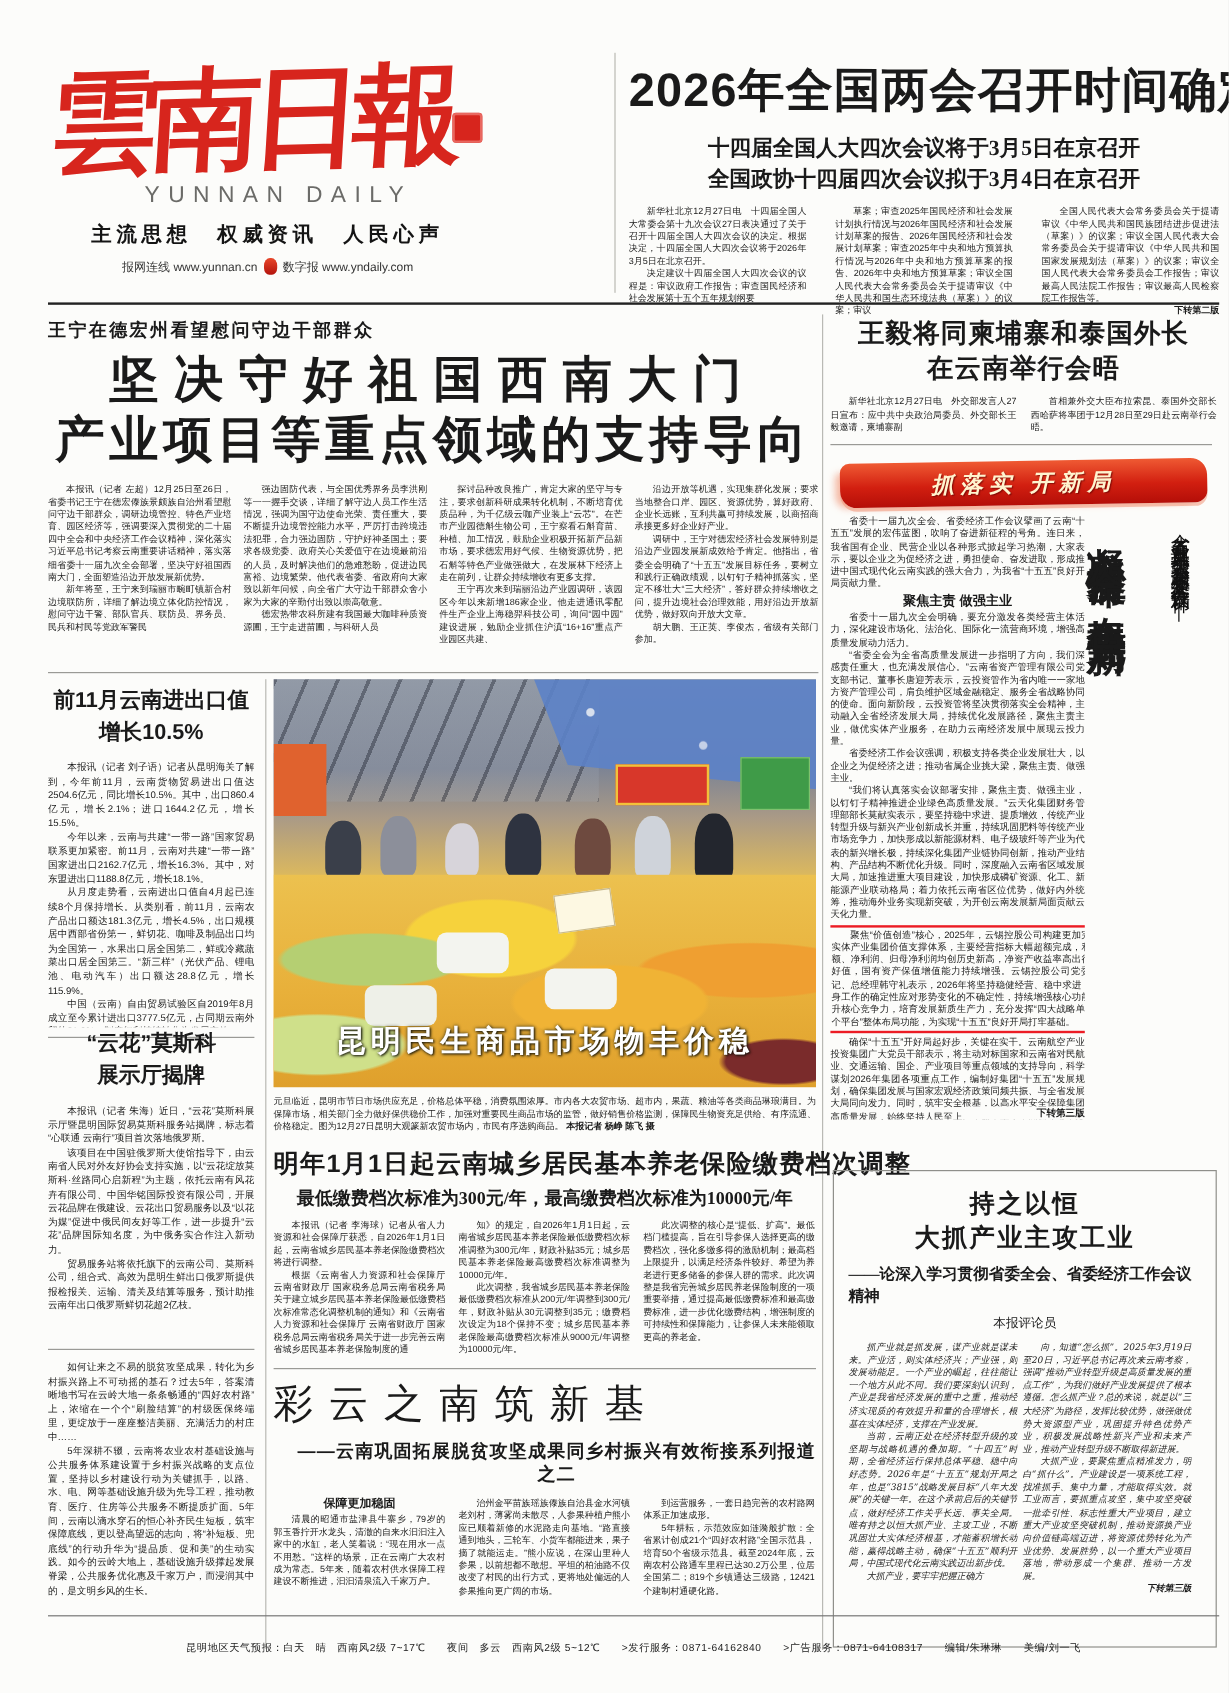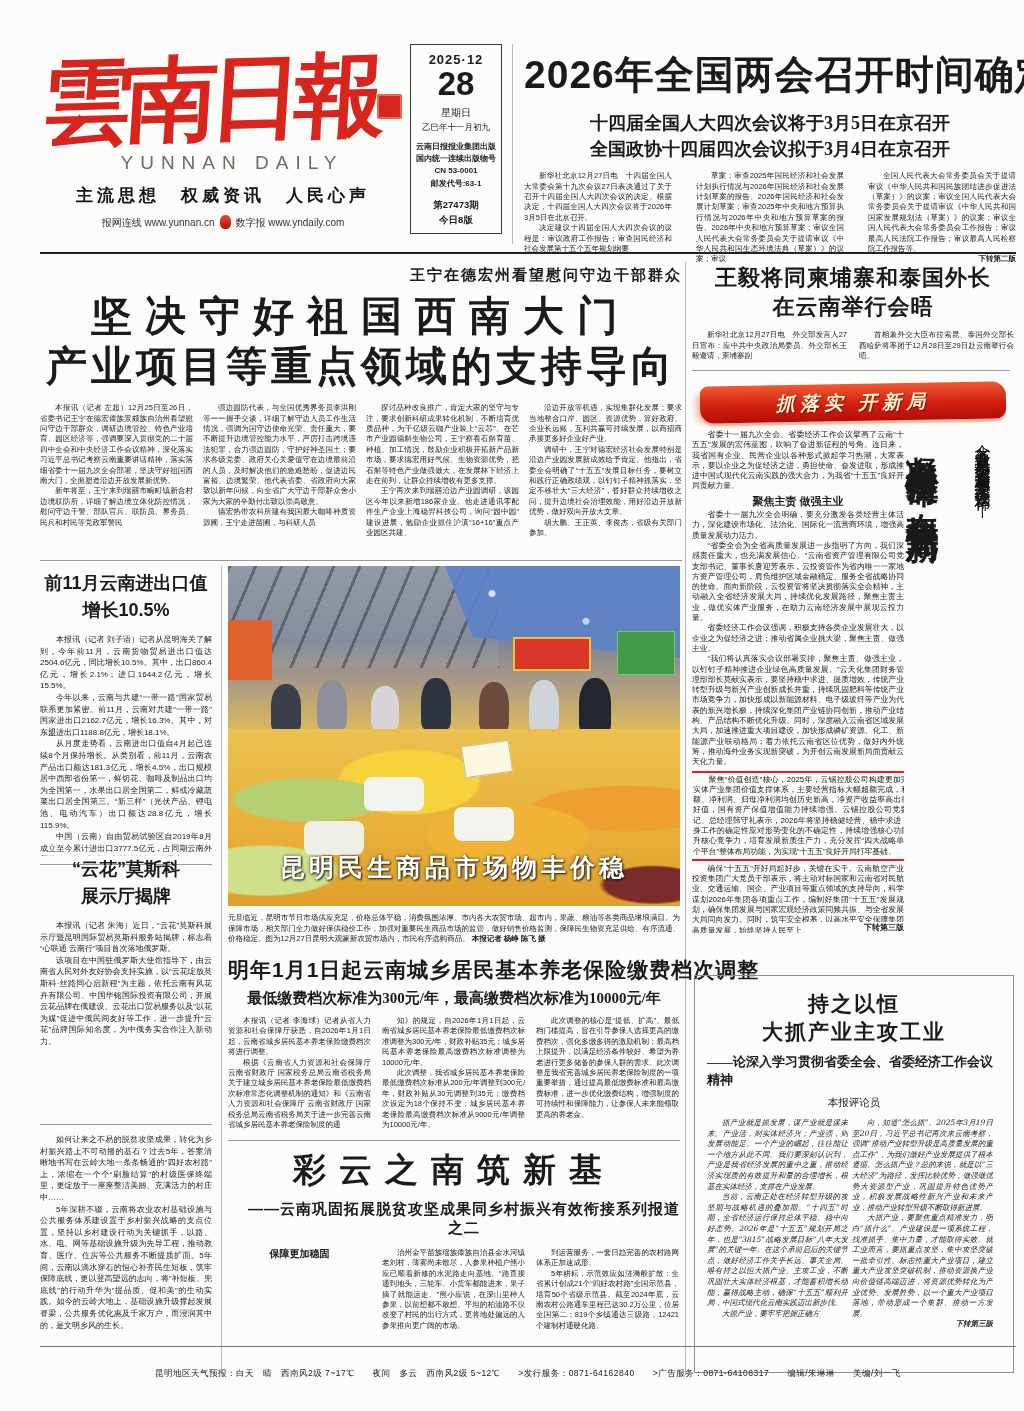--- a/index.html
+++ b/index.html
@@ -35,28 +35,28 @@
   .para{margin:0;text-indent:2em;}
   .jump{font-weight:bold;text-align:right;}
   .body-s{font-size:7.5px;line-height:10.4px;}
   .body-m{font-size:8px;line-height:11.6px;}
 
   
   .ts-head{font-size:39px;font-weight:900;letter-spacing:1px;text-align:center;white-space:nowrap;}
   .ts-sub{font-family:"Liberation Serif",serif;font-weight:bold;font-size:18px;text-align:center;line-height:1.45;}
 
   
-  .ms-kicker{font-size:15px;font-weight:bold;text-align:right;letter-spacing:2px;}
+  .ms-kicker{font-size:15px;font-weight:bold;text-align:left;letter-spacing:2px;}
   .ms-h1{font-size:41px;font-weight:900;text-align:center;letter-spacing:13px;line-height:1.1;white-space:nowrap;}
   .ms-h2{font-size:41px;font-weight:900;text-align:center;letter-spacing:4px;line-height:1.15;white-space:nowrap;}
 
   .sec-head{font-size:18px;font-weight:900;text-align:center;line-height:1.5;}
   .mid-head{font-size:21px;font-weight:900;text-align:center;letter-spacing:1px;white-space:nowrap;}
   .mid-sub{font-family:"Liberation Serif",serif;font-weight:bold;font-size:15px;text-align:center;}
-  .rb-head{font-size:33px;font-weight:700;text-align:center;letter-spacing:13px;white-space:nowrap;}
+  .rb-head{font-size:33px;font-weight:400;text-align:left;letter-spacing:13px;white-space:nowrap;}
   .rb-sub{font-size:15px;font-weight:bold;text-align:center;letter-spacing:1px;}
   .inner-sub{font-size:10px;font-weight:bold;text-align:center;margin:1px 0 2px;text-indent:0;}
 
   
   .wy-head{font-size:22px;font-weight:900;text-align:center;line-height:1.3;letter-spacing:1px;}
   .banner{background:linear-gradient(180deg,#ef5a33 0%,#d21f10 55%,#b40e08 100%);
           border-radius:8px 14px 10px 14px;transform:rotate(-1deg);
           display:flex;align-items:center;justify-content:center;
           box-shadow:0 3px 0 rgba(240,150,120,.55),-8px 4px 6px -4px rgba(243,166,140,.8);}
   .banner span{color:#fff4cf;font-weight:900;font-style:italic;font-size:19px;letter-spacing:5px;
@@ -95,36 +95,20 @@
     <div class="mast-en" style="margin:8px 0 0 70px;width:240px;">YUNNAN DAILY</div>
     <div class="mast-slogan" style="margin-top:10px;">主流思想　权威资讯　人民心声</div>
     <div class="mast-links" style="margin-top:8px;">
       <span>报网连线</span>
       <span>www.yunnan.cn</span><span class="flame"></span><span>数字报</span>
       <span>www.yndaily.com</span>
     </div>
   </div>
   <div class="mast-seal" style="left:377px;top:94px;position:absolute;"></div>
 
-  <div class="abs datebox" style="left:410px;top:44px;width:92px;height:190px;">
-    <div class="db-ym">2025·12</div>
-    <div class="db-day">28</div>
-    <div class="db-week">星期日</div>
-    <div class="db-lunar">乙巳年十一月初九</div>
-    <div class="db-small">
-      <div>云南日报报业集团出版</div>
-      <div>国内统一连续出版物号</div>
-      <div>CN 53-0001</div>
-      <div>邮发代号:63-1</div>
-    </div>
-    <div class="db-issue">
-      <div>第27473期</div>
-      <div>今日8版</div>
-    </div>
-  </div>
 
   <div class="vr" style="left:512px;top:44px;height:200px;"></div>
 
   <div class="abs" style="left:524px;top:48px;width:492px;">
     <div class="ts-head">2026年全国两会召开时间确定</div>
     <div class="ts-sub" style="margin-top:8px;">十四届全国人大四次会议将于3月5日在京召开</div>
     <div class="ts-sub">全国政协十四届四次会议拟于3月4日在京召开</div>
     <div class="cols body-s" style="margin-top:9px;gap:24px;height:96px;">
       <div class="col" style="width:156px;">
           <p class="para">新华社北京12月27日电　十四届全国人大常委会第十九次会议27日表决通过了关于召开十四届全国人大四次会议的决定。根据决定，十四届全国人大四次会议将于2026年3月5日在北京召开。</p>
@@ -188,20 +172,21 @@
   <div class="hr" style="left:40px;top:864px;width:172px;"></div>
 
   <div class="abs" style="left:40px;top:856px;width:172px;">
     <div class="sec-head">
       <div>“云花”莫斯科</div>
       <div>展示厅揭牌</div>
     </div>
     <div class="col body-m" style="margin-top:10px;height:186px;">
         <p class="para">本报讯（记者 朱海）近日，“云花”莫斯科展示厅暨昆明国际贸易莫斯科服务站揭牌，标志着“心联通 云南行”项目首次落地俄罗斯。</p>
         <p class="para">该项目在中国驻俄罗斯大使馆指导下，由云南省人民对外友好协会支持实施，以“云花绽放莫斯科·丝路同心启新程”为主题，依托云南有风花卉有限公司、中国华铭国际投资有限公司，开展云花品牌在俄建设、云花出口贸易服务以及“以花为媒”促进中俄民间友好等工作，进一步提升“云花”品牌国际知名度，为中俄务实合作注入新动力。</p>
+        <p class="para">贸易服务站将依托旗下的云南公司、莫斯科公司，组合式、高效为昆明生鲜出口俄罗斯提供报检报关、运输、清关及结算等服务，预计助推云南年出口俄罗斯鲜切花超2亿枝。</p>
       </div>
   </div>
   <div class="hr" style="left:40px;top:1124px;width:172px;"></div>
 
   <div class="abs col body-m" style="left:40px;top:1134px;width:172px;height:238px;">
       <p class="para">如何让来之不易的脱贫攻坚成果，转化为乡村振兴路上不可动摇的基石？过去5年，答案清晰地书写在云岭大地一条条畅通的“四好农村路”上，浓缩在一个个“刷脸结算”的村级医保终端里，更绽放于一座座整洁美丽、充满活力的村庄中……</p>
       <p class="para">5年深耕不辍，云南将农业农村基础设施与公共服务体系建设置于乡村振兴战略的支点位置，坚持以乡村建设行动为关键抓手，以路、水、电、网等基础设施升级为先导工程，推动教育、医疗、住房等公共服务不断提质扩面。5年间，云南以滴水穿石的恒心补齐民生短板，筑牢保障底线，更以登高望远的志向，将“补短板、兜底线”的行动升华为“提品质、促和美”的生动实践。如今的云岭大地上，基础设施升级撑起发展脊梁，公共服务优化惠及千家万户，而浸润其中的，是文明乡风的生长。</p>
     </div>
 
   <div class="abs photo" style="left:228px;top:566px;width:452px;height:340px;">
@@ -247,20 +232,23 @@
     </div>
   </div>
   <div class="hr" style="left:228px;top:1140px;width:452px;"></div>
 
   <div class="abs" style="left:228px;top:1148px;width:452px;">
     <div class="rb-head">彩云之南筑新基</div>
     <div class="rb-sub" style="margin-top:7px;margin-left:20px;">——云南巩固拓展脱贫攻坚成果同乡村振兴有效衔接系列报道之二</div>
     <div class="cols body-s" style="margin-top:10px;gap:11px;height:140px;">
       <div class="col" style="width:143px;">
         <div class="inner-sub">保障更加稳固</div>
+        <div>
+            <p class="para">清晨的昭通市盐津县牛寨乡，79岁的郭玉香拧开水龙头，清澈的自来水汩汩注入家中的水缸，老人笑着说：“现在用水一点不用愁。”这样的场景，正在云南广大农村成为常态。5年来，随着农村供水保障工程建设不断推进，汩汩清泉流入千家万户。</p>
+          </div>
       </div>
       <div class="col" style="width:143px;">
           <p class="para">治州金平苗族瑶族傣族自治县金水河镇老刘村，薄雾尚未散尽，人参果种植户熊小应已顺着新修的水泥路走向基地。“路直接通到地头，三轮车、小货车都能进来，果子摘了就能运走。”熊小应说，在深山里种人参果，以前想都不敢想。平坦的柏油路不仅改变了村民的出行方式，更将地处偏远的人参果推向更广阔的市场。</p>
         </div>
       <div class="col" style="width:143px;">
           <p class="para">到运营服务，一套日趋完善的农村路网体系正加速成形。</p>
           <p class="para">5年耕耘，示范效应如涟漪般扩散：全省累计创成21个“四好农村路”全国示范县，培育50个省级示范县。截至2024年底，云南农村公路通车里程已达30.2万公里，位居全国第二；819个乡镇通达三级路，12421个建制村通硬化路。</p>
         </div>
     </div>
   </div>

